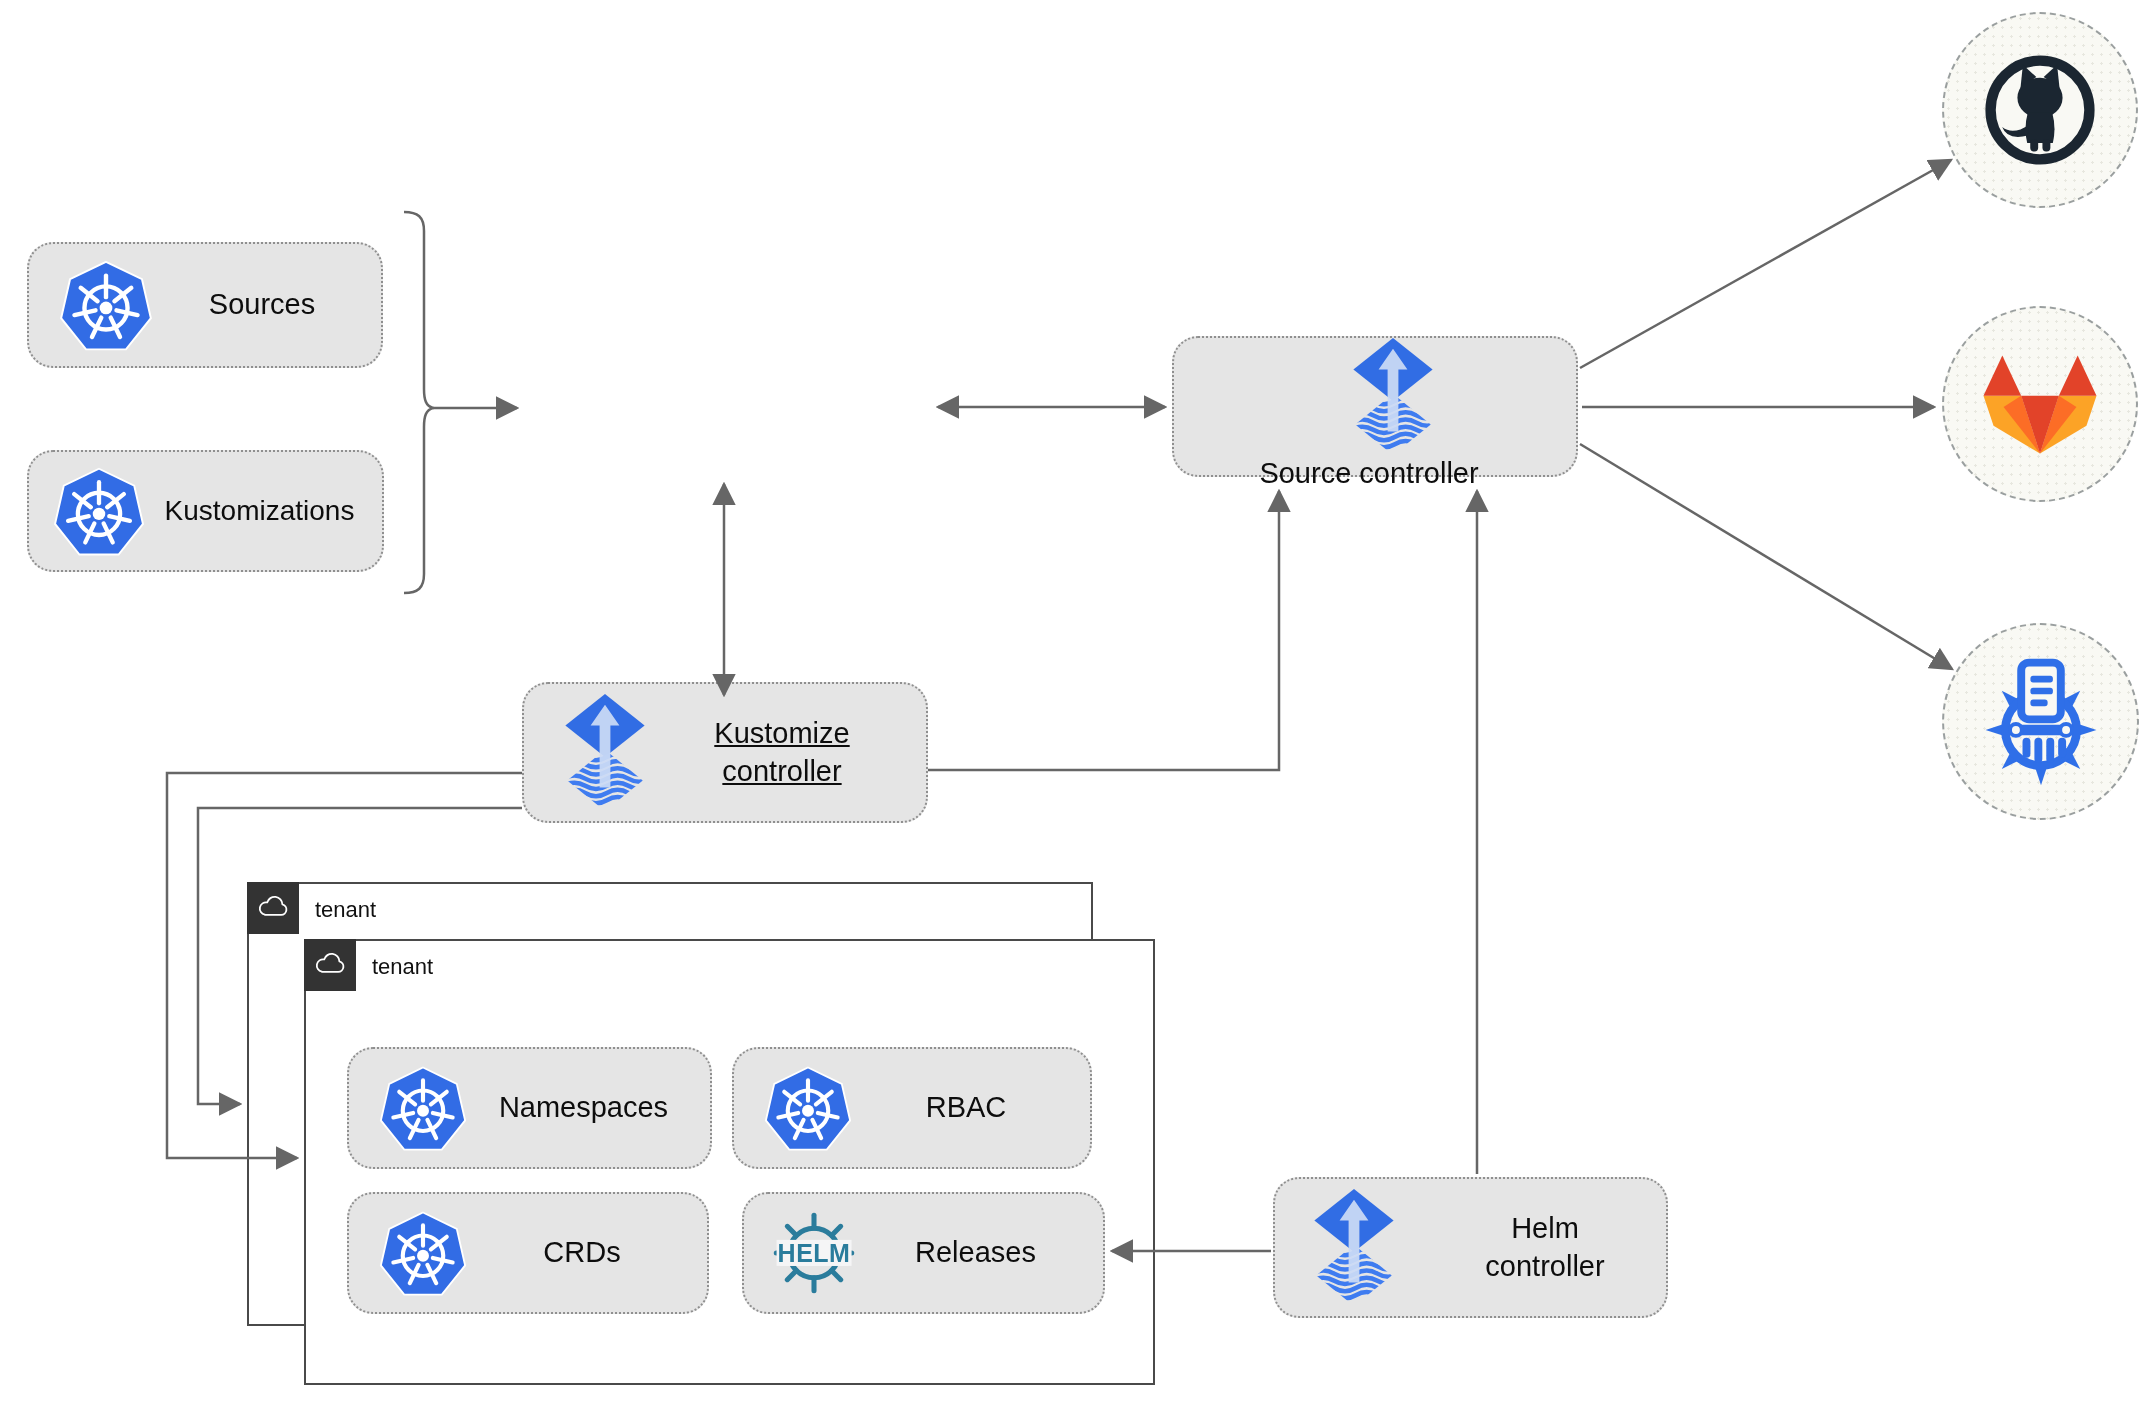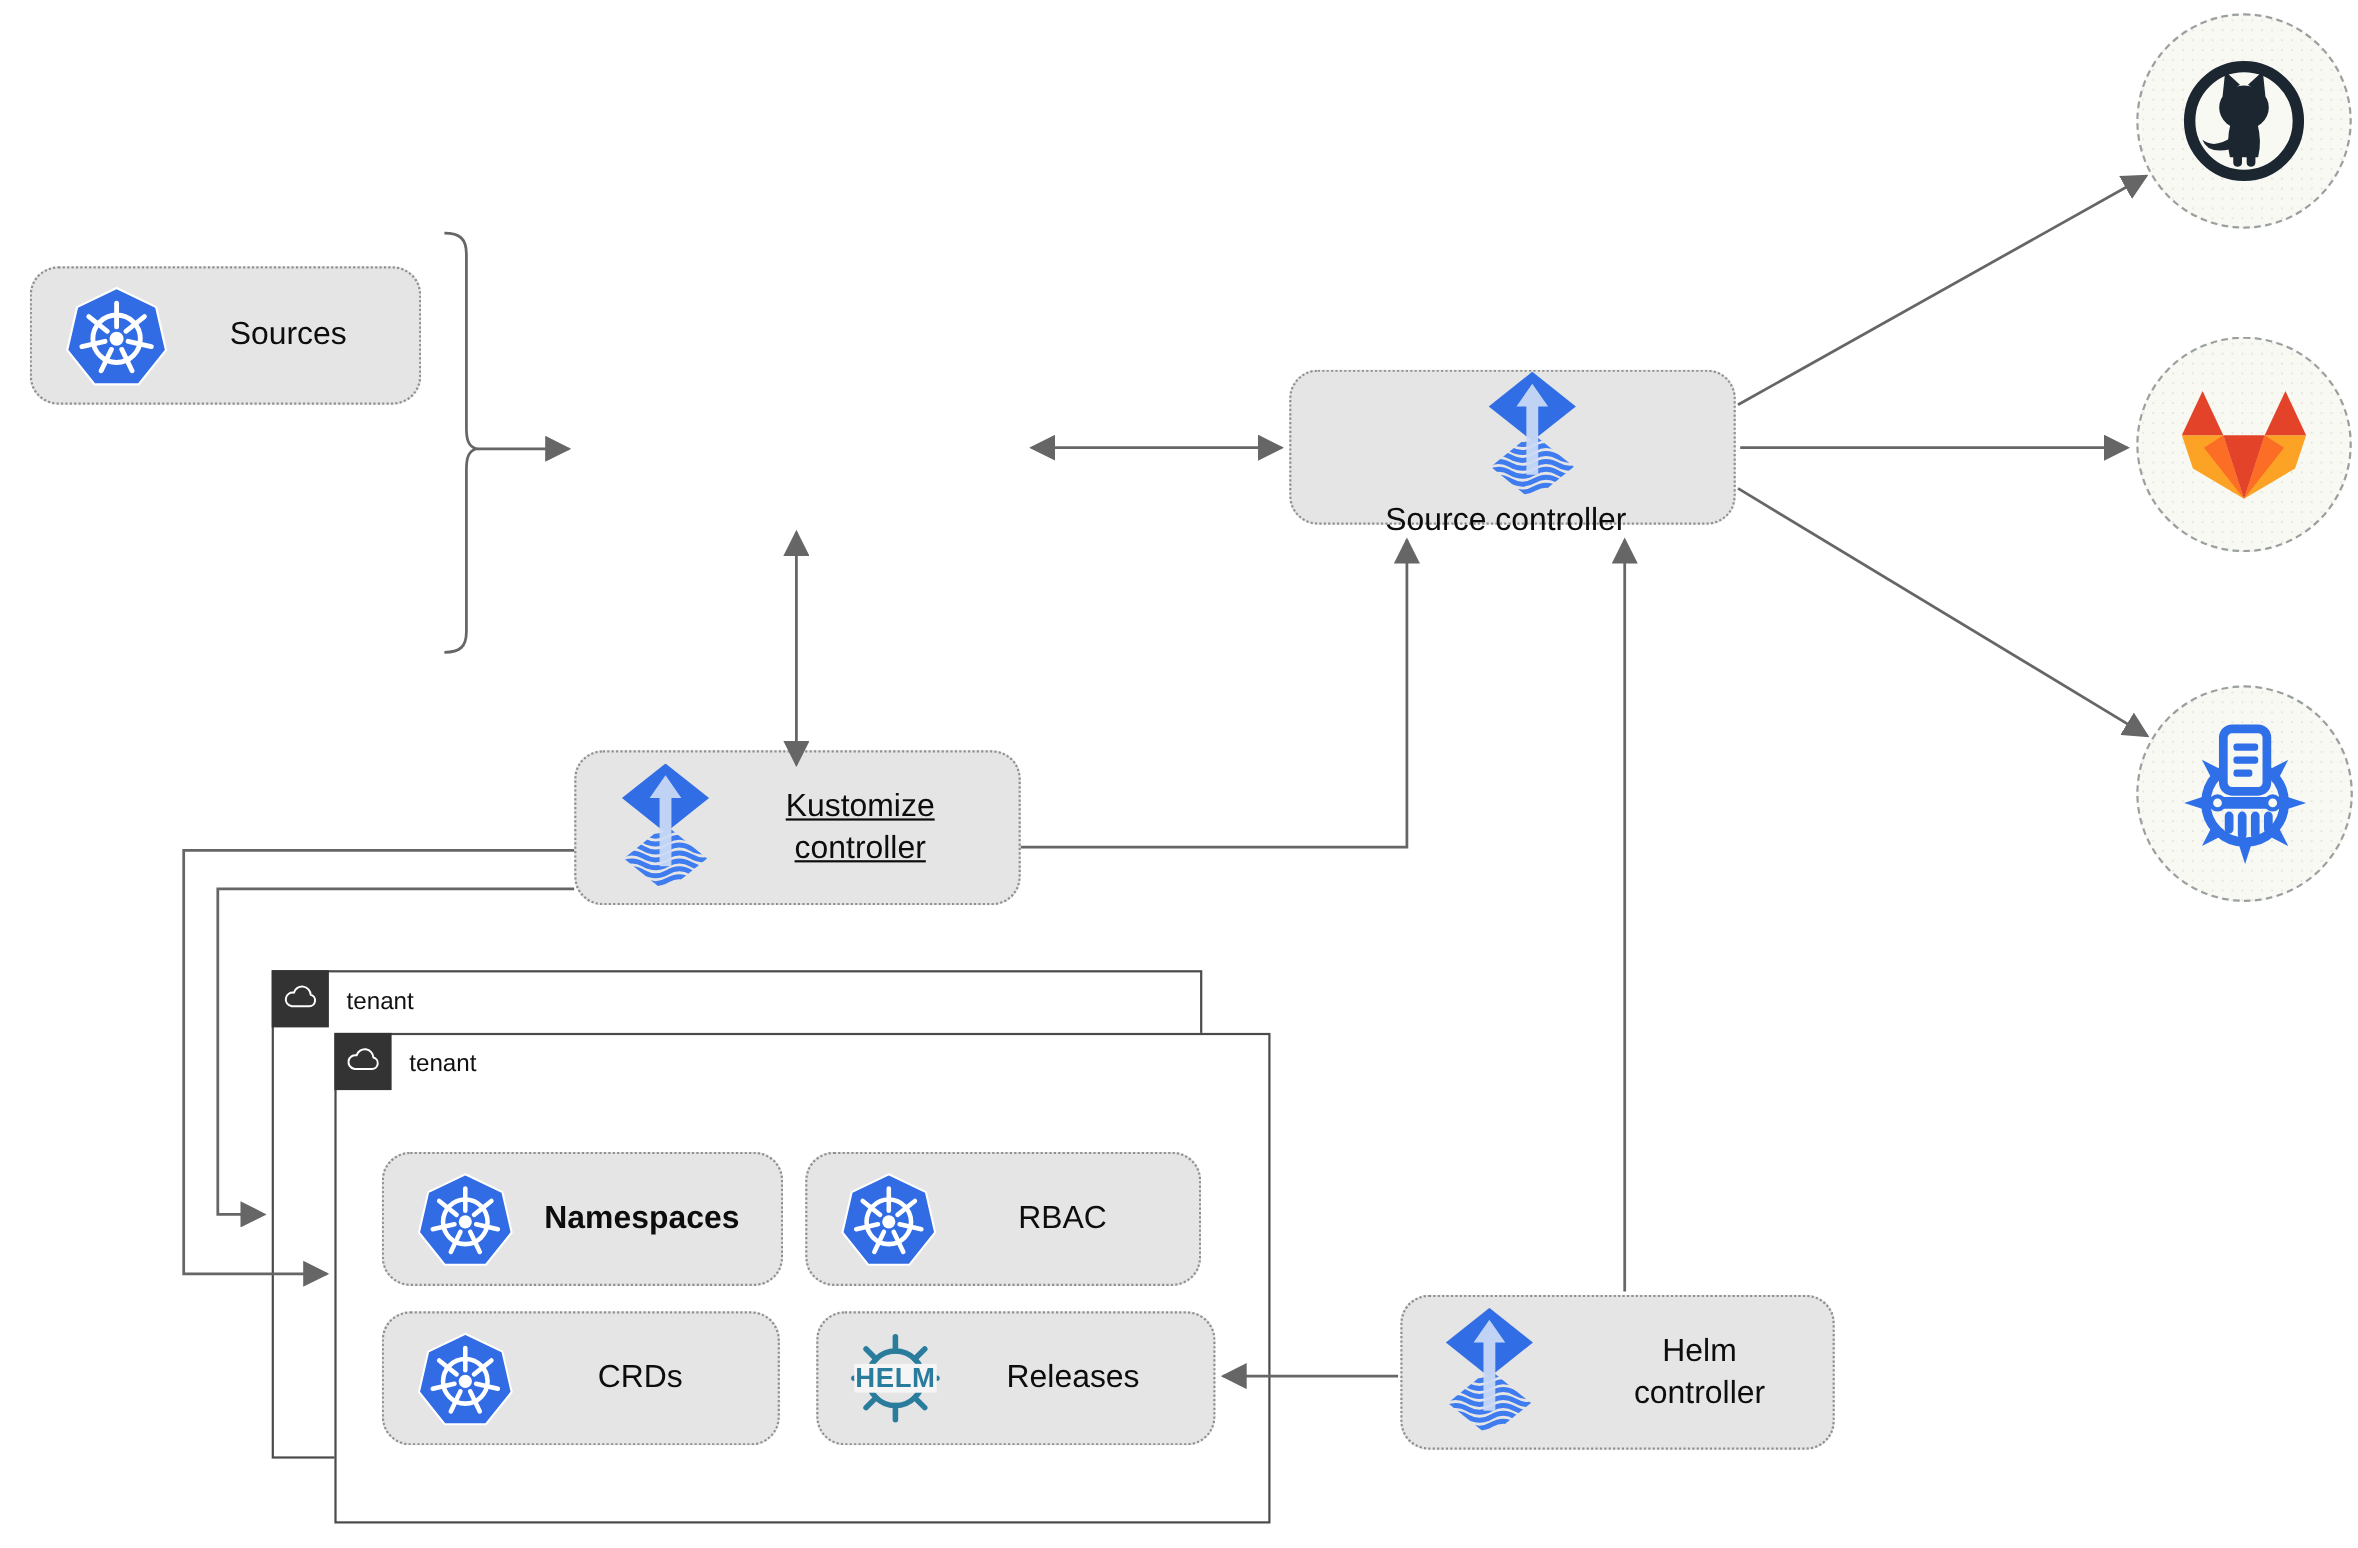--- a/index.html
+++ b/index.html
@@ -163,21 +163,21 @@
   </div>
 
   <div class="tenant-box tenant-inner" style="left:304px;top:939px;width:851px;height:446px;">
     <div class="tenant-badge">
       <svg width="36" height="27">
           <use href="#sym-cloud"></use>
         </svg>
     </div>
     <div class="tenant-label">tenant</div>
 
-    <div class="dotted-box" style="left:41px;top:106px;width:365px;height:122px;font-weight:bold;">
+    <div class="dotted-box" style="left:41px;top:106px;width:365px;height:122px;">
       <span class="icon">
         <svg width="92" height="92">
             <use href="#sym-k8s"></use>
           </svg>
       </span>
       <span class="label nowrap">Namespaces</span>
     </div>
 
     <div class="dotted-box" style="left:426px;top:106px;width:360px;height:122px;">
       <span class="icon">
@@ -210,20 +210,28 @@
 
   <div class="dotted-box" style="left:27px;top:242px;width:356px;height:126px;">
     <span class="icon">
       <svg width="98" height="98">
           <use href="#sym-k8s"></use>
         </svg>
     </span>
     <span class="label nowrap">Sources</span>
   </div>
 
+  <div class="dotted-box" style="left:27px;top:450px;width:357px;height:122px;">
+    <span class="icon" style="margin-left:22px;">
+      <svg width="96" height="96">
+          <use href="#sym-k8s"></use>
+        </svg>
+    </span>
+    <span class="label nowrap" style="font-size:28px;padding:0 18px 0 8px;">Kustomizations</span>
+  </div>
 
 
   <div class="dotted-box" style="left:1172px;top:336px;width:406px;height:141px;flex-direction:column;">
     <span class="icon" style="margin-left:36px;">
       <svg width="90" height="117" viewBox="0 0 100 130">
           <use href="#sym-flux"></use>
         </svg>
     </span>
     <span class="label"><span class="wrap2">Source controller</span></span>
   </div>

